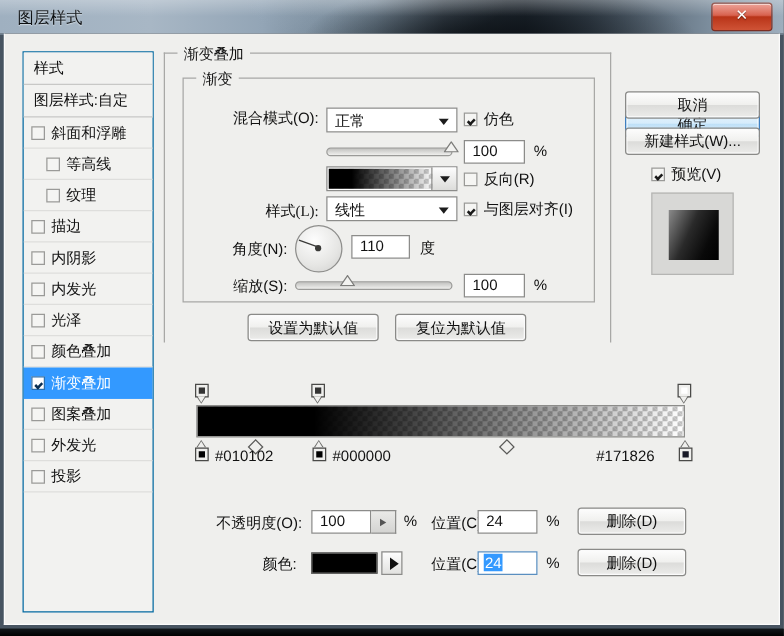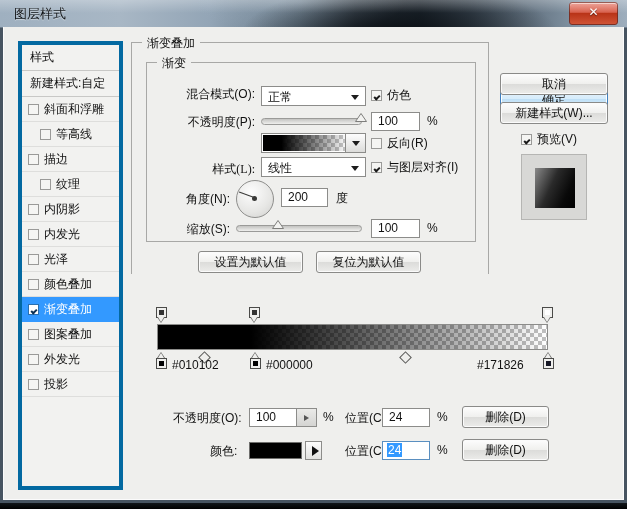--- a/index.html
+++ b/index.html
@@ -67,21 +67,21 @@
     pointer-events:none;
   }
   #bottom-shadow{
     position:absolute;left:0;top:503px;width:627px;height:6px;
     background:linear-gradient(to bottom,#11161a,#000);
   }
 
   
   #styles-list{
     position:absolute;left:18px;top:41px;width:105px;height:449px;
-    background:#f2f2f0;border:4px solid #0369a1;
+    background:#f2f2f0;border:1px solid #0369a1;
     box-sizing:border-box;
   }
   .style-head{
     height:25px;line-height:25px;padding-left:8px;
     border-bottom:1px solid #c8c8c6;color:#111;font-size:12px;
     background:#f2f2f0;
   }
   .style-row{
     height:24px;line-height:24px;padding-left:6px;
     border-bottom:1px solid #dededc;
@@ -306,37 +306,37 @@
     <div id="close-btn">
       <span>✕</span>
     </div>
   </div>
 
   <div id="body"></div>
   <div id="outer-edge"></div>
 
   <div id="styles-list">
     <div class="style-head">样式</div>
-    <div class="style-head">新建样式:自定</div>
+    <div class="style-head">图层样式:自定</div>
 
     <div class="style-row">
       <span class="cbx"></span>
       <span>斜面和浮雕</span>
     </div>
     <div class="style-row indent">
       <span class="cbx"></span>
       <span>等高线</span>
     </div>
+    <div class="style-row indent">
+      <span class="cbx"></span>
+      <span>纹理</span>
+    </div>
     <div class="style-row">
       <span class="cbx"></span>
       <span>描边</span>
-    </div>
-    <div class="style-row indent">
-      <span class="cbx"></span>
-      <span>纹理</span>
     </div>
     <div class="style-row">
       <span class="cbx"></span>
       <span>内阴影</span>
     </div>
     <div class="style-row">
       <span class="cbx"></span>
       <span>内发光</span>
     </div>
     <div class="style-row">
@@ -377,21 +377,20 @@
   <div class="lbl right" style="left:160px;top:86px;width:95px;">混合模式(O):</div>
   <div class="combo" style="left:261px;top:86px;width:105px;">
     <span class="cval">正常</span>
     <span class="arr"></span>
   </div>
   <div class="chk-ctl" style="left:371px;top:87px;">
     <span class="cbx checked"></span>
     <span>仿色</span>
   </div>
 
-  <div class="lbl right" style="left:160px;top:114px;width:95px;">不透明度(P):</div>
   <div class="slider-track" style="left:261px;top:118px;width:101px;"></div>
   <svg class="thumb-outline" style="left:355px;top:113px;" viewBox="0 0 12 9">
     <polygon points="6,0.5 11.5,8.5 0.5,8.5" fill="#f2f2f0" stroke="#7d7d7b" stroke-width="1"></polygon>
   </svg>
   <div class="txtbox" style="left:371px;top:112px;width:49px;">100</div>
   <div class="lbl" style="left:427px;top:114px;">%</div>
 
   <div class="combo boxed" style="left:261px;top:133px;width:105px;">
     <span class="grad-swatch" style="width:84px;height:16px;"></span>
     <span class="arrbox"></span>
@@ -410,21 +409,21 @@
   <div class="chk-ctl" style="left:371px;top:159px;">
     <span class="cbx checked"></span>
     <span>与图层对齐(I)</span>
   </div>
 
   <div class="lbl right" style="left:160px;top:191px;width:70px;">角度(N):</div>
   <div id="dial">
     <div id="dial-needle"></div>
     <div id="dial-dot"></div>
   </div>
-  <div class="txtbox" style="left:281px;top:188px;width:47px;">200</div>
+  <div class="txtbox" style="left:281px;top:188px;width:47px;">110</div>
   <div class="lbl" style="left:336px;top:190px;">度</div>
 
   <div class="lbl right" style="left:160px;top:221px;width:70px;">缩放(S):</div>
   <div class="slider-track" style="left:236px;top:225px;width:126px;"></div>
   <svg class="thumb-outline" style="left:272px;top:220px;" viewBox="0 0 12 9">
     <polygon points="6,0.5 11.5,8.5 0.5,8.5" fill="#f2f2f0" stroke="#7d7d7b" stroke-width="1"></polygon>
   </svg>
   <div class="txtbox" style="left:371px;top:219px;width:49px;">100</div>
   <div class="lbl" style="left:427px;top:221px;">%</div>
 

